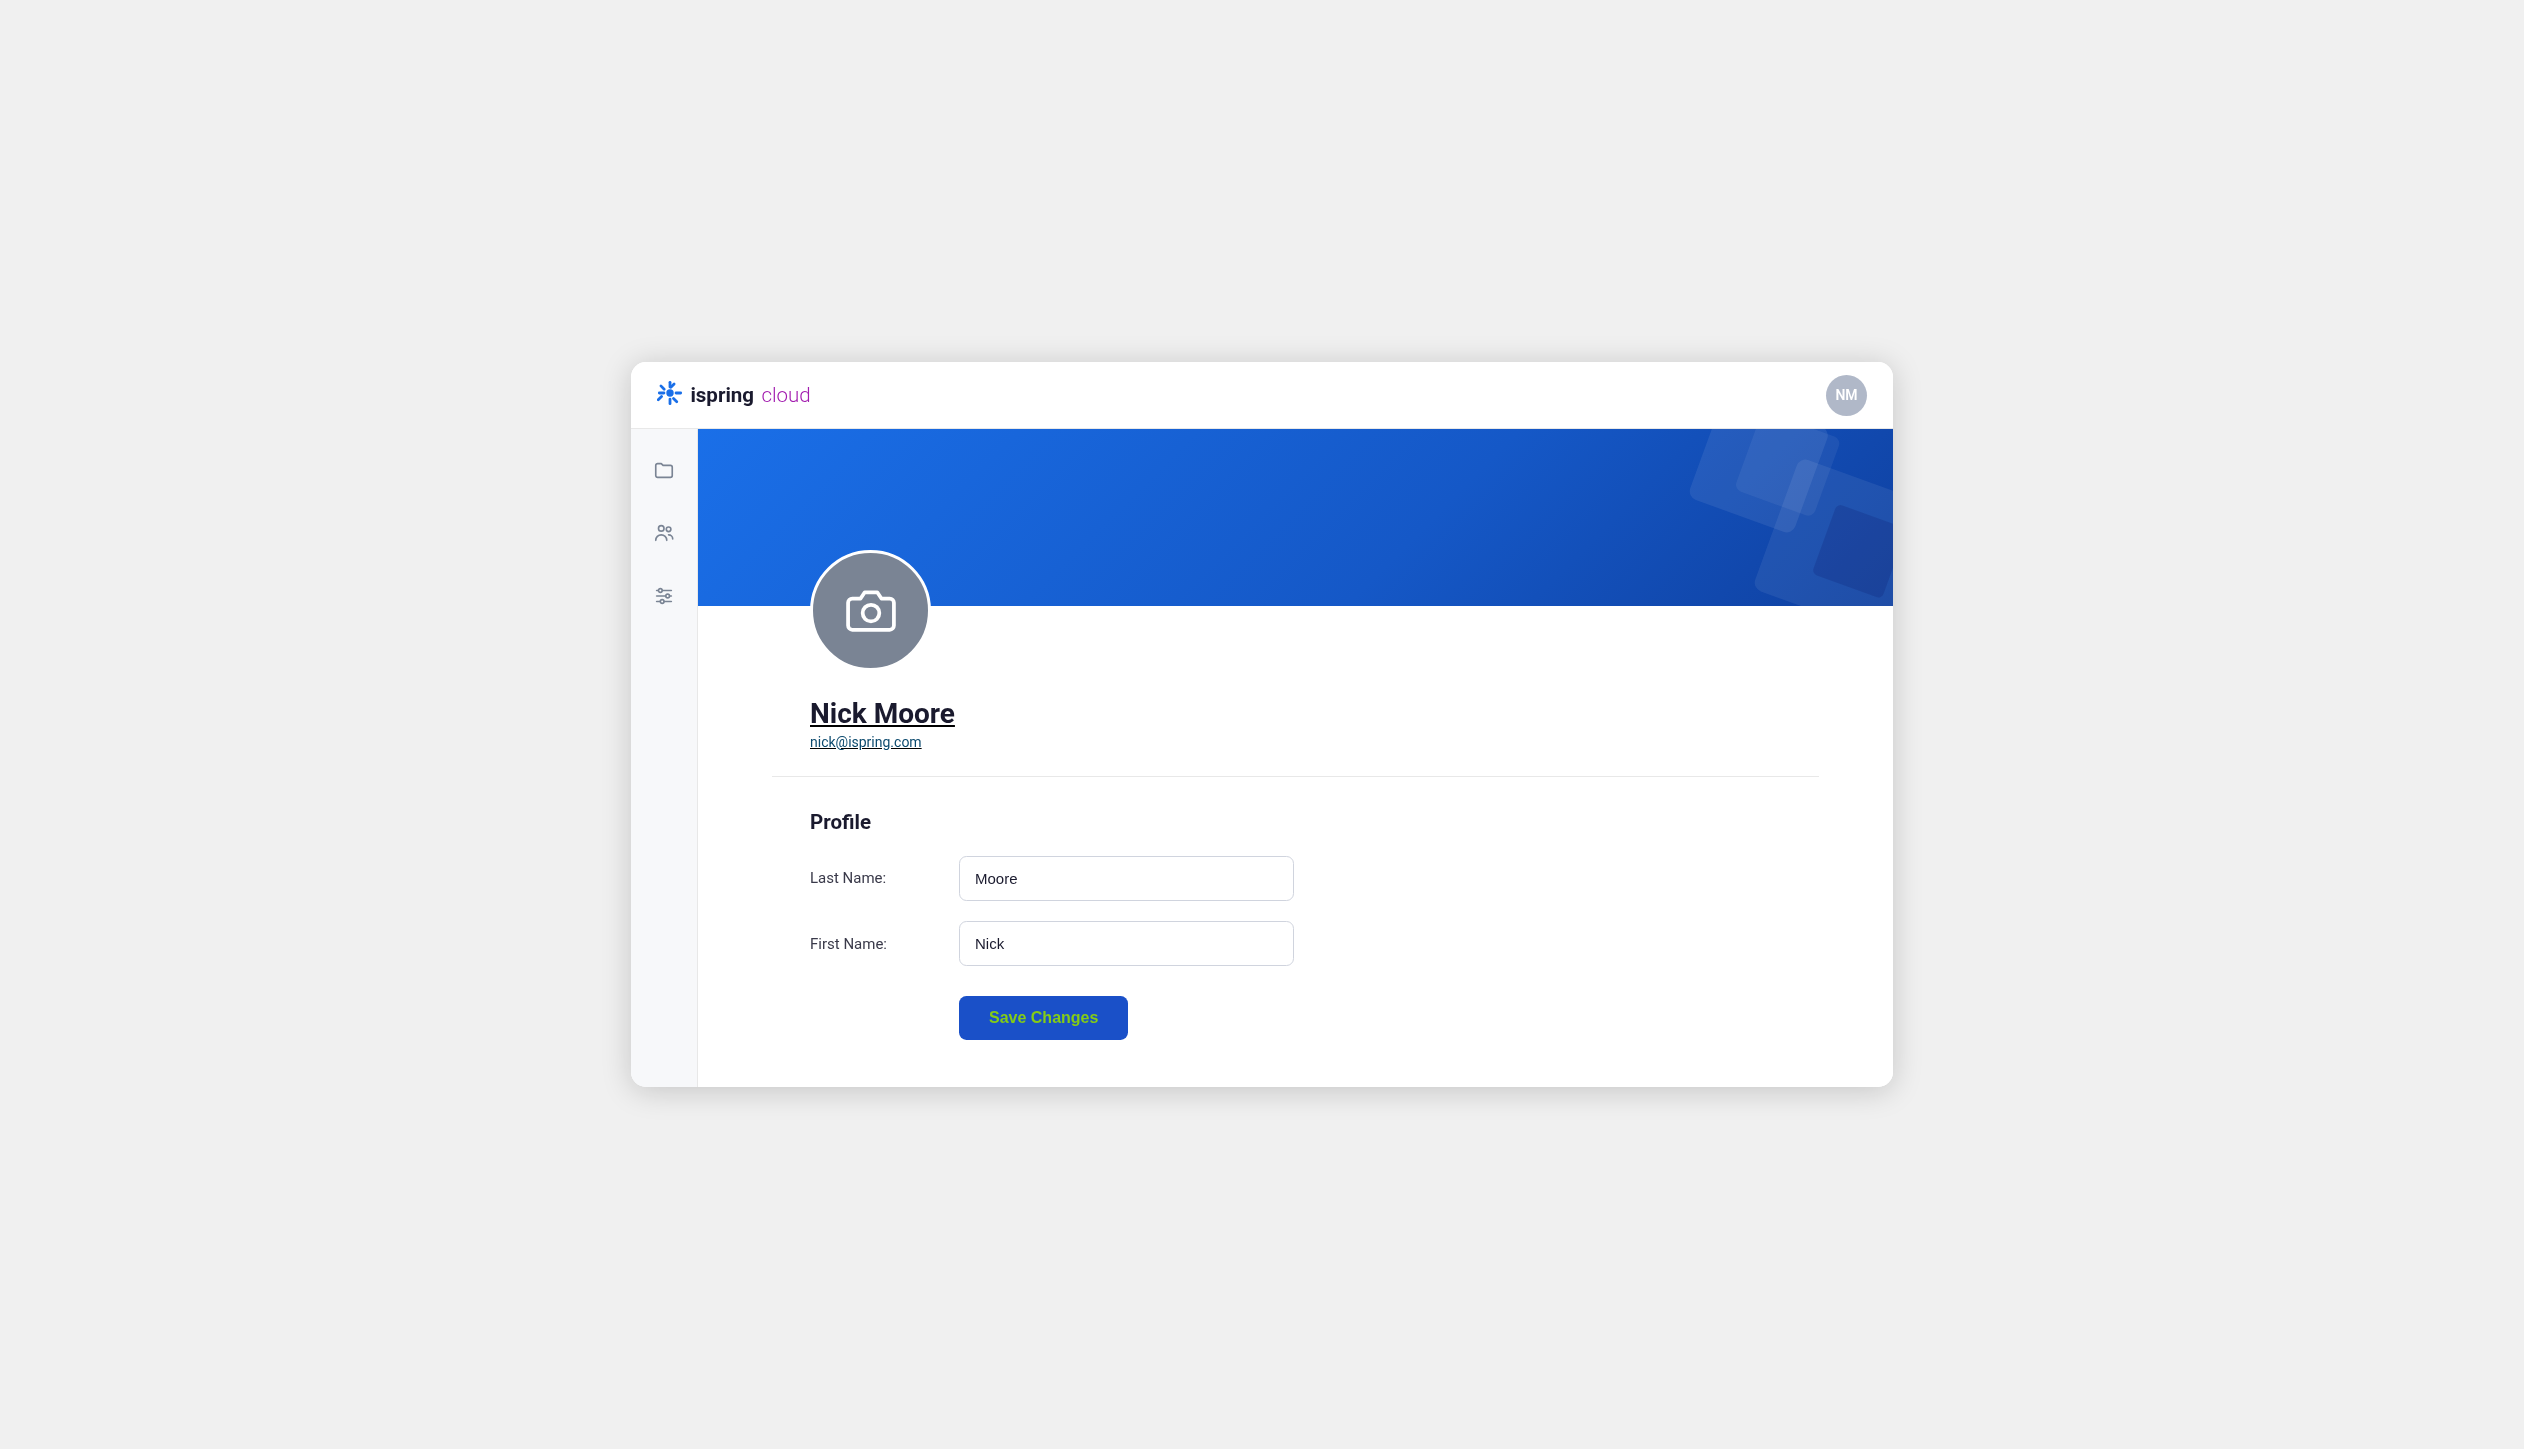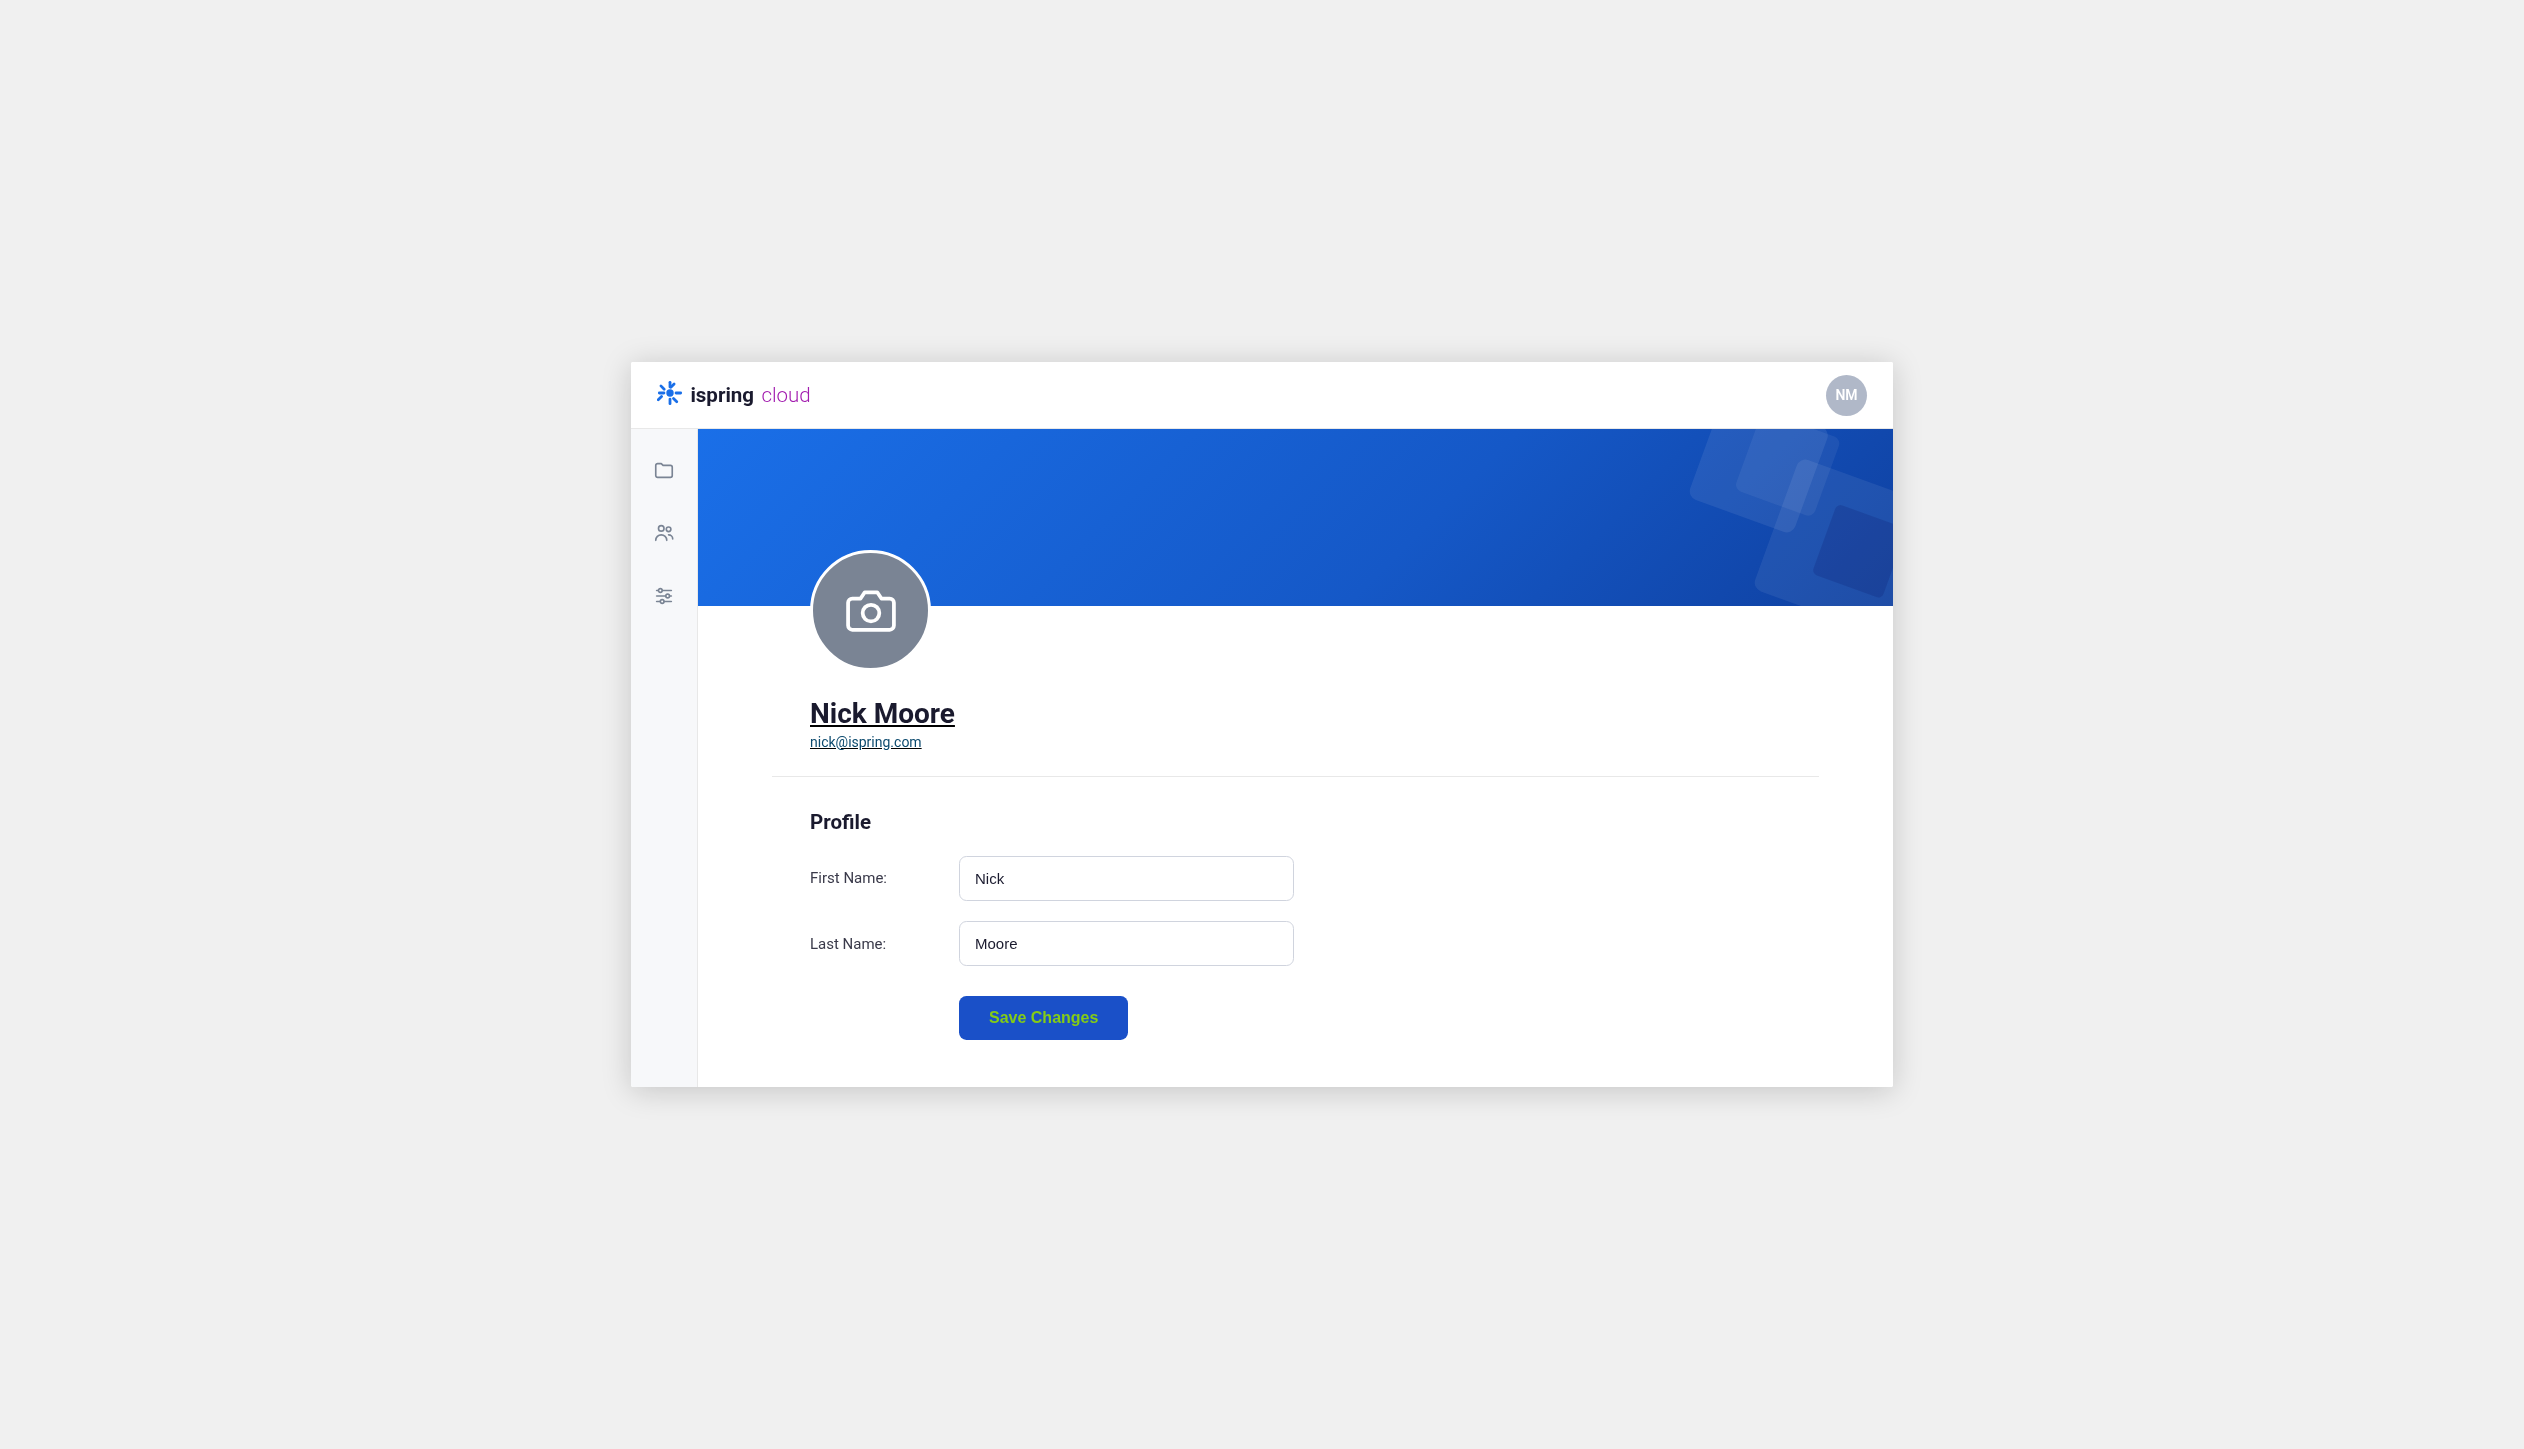--- a/index.html
+++ b/index.html
@@ -7,21 +7,21 @@
       font-family: -apple-system, BlinkMacSystemFont, 'Segoe UI', Roboto, sans-serif;
       background: #f0f0f0;
       display: flex;
       align-items: center;
       justify-content: center;
       min-height: 100vh;
       padding: 18.6px;
     }
     .window {
       background: #fff;
-      border-radius: 2px;
+      border-radius: 15px;
       box-shadow: 0 3.7px 30px rgba(0,0,0,0.18);
       width: 1262px;
       min-height: 725px;
       overflow: hidden;
       display: flex;
       flex-direction: column;
     }
     
     .top-bar {
       height: 67px;
@@ -296,27 +296,27 @@
           <div class="profile-email">nick@ispring.com</div>
         </div>
       </div>
 
       <div class="divider"></div>
 
       <div class="form-section">
         <div class="section-title">Profile</div>
 
         <div class="form-row">
+          <label class="form-label">Last Name:</label>
+          <input class="form-input" type="text" value="Moore" placeholder="Last name" style="">
+        </div>
+
+        <div class="form-row">
           <label class="form-label">First Name:</label>
           <input class="form-input" type="text" value="Nick" placeholder="First name" style="">
         </div>
 
-        <div class="form-row">
-          <label class="form-label">Last Name:</label>
-          <input class="form-input" type="text" value="Moore" placeholder="Last name" style="">
-        </div>
-
         <button class="save-btn">Save Changes</button>
       </div>
     </div>
   </div>
 </div>
 
 
 </body></html>

